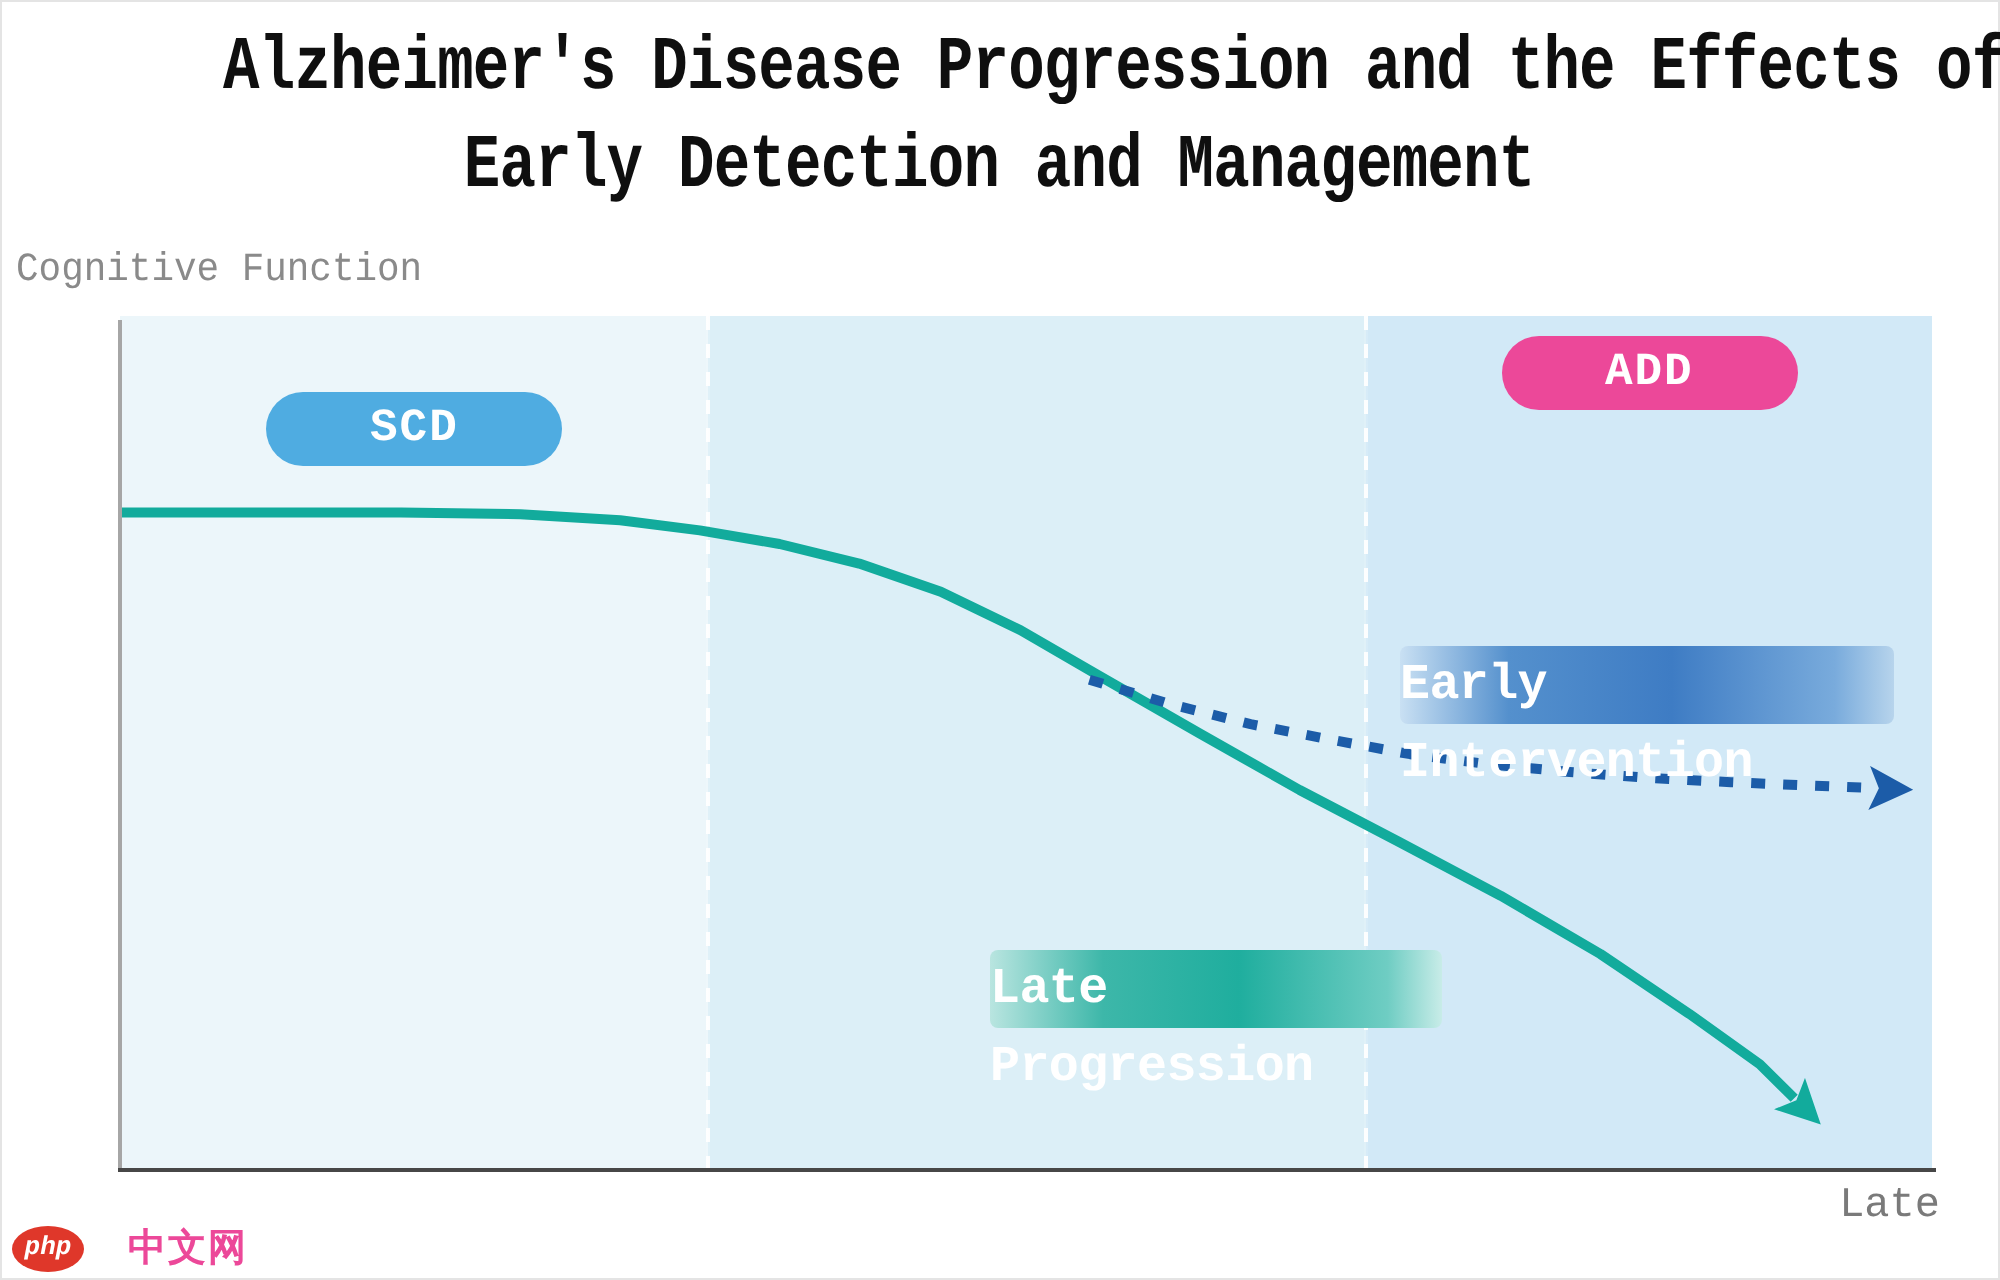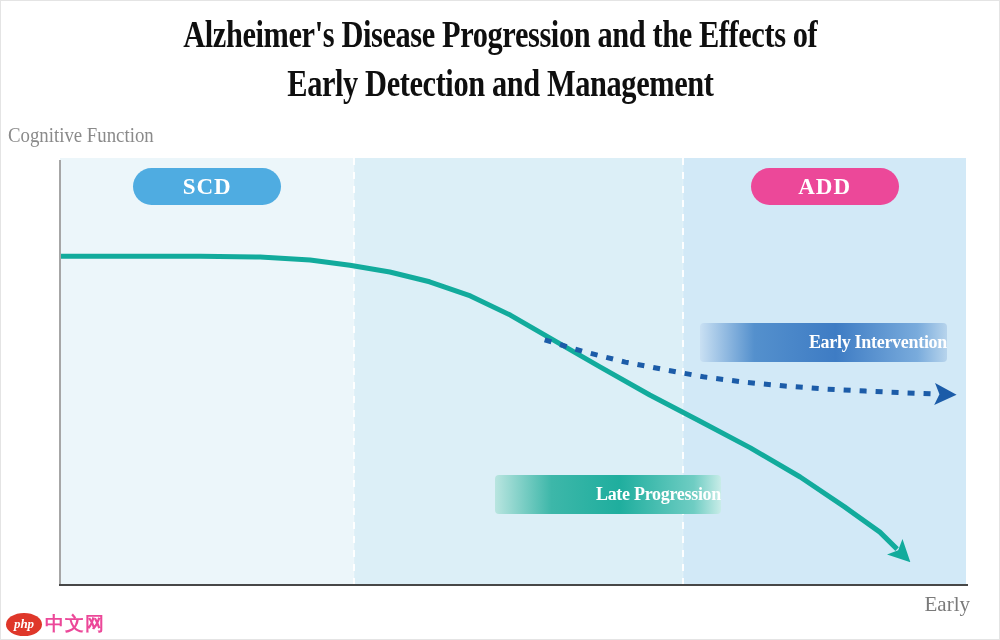--- a/index.html
+++ b/index.html
@@ -1,39 +1,39 @@
 <!DOCTYPE html>
 <html><head>
 <meta charset="utf-8">
 <style>
   html,body{margin:0;padding:0;background:#fff;}
   .page{
     position:relative;width:1000px;height:640px;background:#ffffff;
-    font-family:Liberation Serif, serif;overflow:hidden;
+    font-family:Liberation Mono, monospace;overflow:hidden;
     box-shadow:inset 0 0 0 1px #e4e4e4;
   }
   .title{position:absolute;top:10px;left:0;width:100%;text-align:center;color:#0f0f0f;font-weight:bold;}
   .title-line{display:inline-block;font-size:38px;line-height:49px;letter-spacing:-0.5px;transform:scaleX(0.8);transform-origin:center;white-space:nowrap;}
   .y-axis-label{position:absolute;left:8px;top:124px;font-size:20px;color:#8a8a8a;transform:scaleX(0.94);transform-origin:left;white-space:nowrap;}
   .x-axis-label{position:absolute;right:30px;top:592px;font-size:21px;color:#7a7a7a;}
   .plot{position:absolute;left:60px;top:158px;width:906px;height:427px;}
   .region{position:absolute;top:0;height:100%;}
   .region-divider{position:absolute;top:0;height:100%;width:2px;
     background:repeating-linear-gradient(180deg,rgba(255,255,255,0.95) 0px,rgba(255,255,255,0.95) 7px,rgba(255,255,255,0.12) 7px,rgba(255,255,255,0.12) 14px);}
   .stage-badge{position:absolute;top:10px;width:148px;height:37px;line-height:37px;border-radius:19px;
     color:#fff;text-align:center;font-size:23px;font-weight:bold;letter-spacing:1px;}
   .curves{position:absolute;left:0;top:0;width:906px;height:427px;overflow:visible;}
-  .anno{position:absolute;color:#fff;font-weight:bold;font-size:18px;text-align:right;border-radius:4px;letter-spacing:-0.3px;}
+  .anno{position:absolute;color:#fff;font-weight:bold;font-size:25px;text-align:left;border-radius:4px;letter-spacing:-0.3px;}
   .anno-early{left:640px;top:165px;width:247px;height:39px;line-height:39px;
     background:linear-gradient(90deg,#c9e0f3 0%,#5490cd 22%,#3e7cc4 55%,#79abdc 88%,#b7d4ec 100%);}
   .anno-late{left:435px;top:317px;width:226px;height:39px;line-height:39px;
     background:linear-gradient(90deg,#b9e5e0 0%,#3db7a9 25%,#1fae9e 55%,#6fcdc3 88%,#c8ece8 100%);}
   .y-axis{position:absolute;left:59px;top:160px;width:2px;height:425px;background:#a6a6a6;}
   .x-axis{position:absolute;left:59px;top:584px;width:909px;height:2px;background:#474747;}
-  .logo{position:absolute;left:6px;top:611px;display:flex;align-items:center;gap:3px;justify-content:space-between;}
+  .logo{position:absolute;left:6px;top:611px;display:flex;align-items:center;gap:22px;justify-content:space-between;}
   .logo-badge{width:36px;height:23px;border-radius:50%;color:#fff;font-size:13px;font-style:italic;
     font-weight:bold;text-align:center;line-height:22px;background:#df372a;}
   .logo-site{font-size:19px;font-weight:bold;color:#ec4899;letter-spacing:1px;}
 </style>
 </head>
 <body>
 
 <div class="page">
 
   <div class="title">
@@ -56,30 +56,30 @@
           <path class="marker-head" d="M0 0 L10 5 L0 10 L2.2 5 Z" fill="#12ab9c"></path>
         </marker>
         <marker id="m1" viewBox="0 0 10 10" refX="1.5" refY="5" markerWidth="4.4" markerHeight="4.4" orient="auto">
           <path class="marker-head" d="M0 0 L10 5 L0 10 L2.2 5 Z" fill="#1c5ca8"></path>
         </marker>
       </defs>
       <path class="series-path" fill="none" stroke-width="5" stroke-linejoin="round" marker-end="url(#m0)" d="M0.0 98.2 L69.8 98.2 L140.4 98.2 L200.2 99.1 L250.1 102.1 L289.9 107.2 L329.8 114.0 L369.6 123.8 L410.4 137.9 L450.3 157.1 L490.1 180.2 L540.0 208.8 L589.8 237.0 L639.6 263.0 L690.4 289.9 L740.2 319.0 L784.6 348.9 L819.9 374.1 L837.1 391.1" stroke="#12ab9c"></path>
       <path class="series-path" fill="none" stroke-width="5" stroke-linejoin="round" marker-end="url(#m1)" d="M484.7 181.9 L524.6 193.9 L565.3 204.1 L605.2 211.8 L645.1 219.1 L684.9 224.2 L724.8 228.0 L764.7 231.0 L805.4 233.1 L845.3 234.8 L877.9 236.1" stroke="#1c5ca8" stroke-dasharray="7 9"></path>
     </svg>
 
-    <div class="stage-badge" style="left: 73.225px; background: rgb(79, 172, 225);">SCD</div>
+    <div class="stage-badge" style="left: 73.225px; background: rgb(79, 172, 225); margin-top: 28px;">SCD</div>
     <div class="stage-badge" style="left: 690.664px; background: #ec4899;">ADD</div>
 
     <div class="anno anno-early">Early Intervention</div>
     <div class="anno anno-late">Late Progression</div>
   </div>
 
   <div class="y-axis"></div>
   <div class="x-axis"></div>
 
-  <div class="x-axis-label">Early</div>
+  <div class="x-axis-label">Late</div>
 
   <div class="logo">
     <span class="logo-badge" style="background: rgb(223, 55, 42);">php</span>
     <span class="logo-site">中文网</span>
   </div>
 
 </div>
 
 </body></html>

